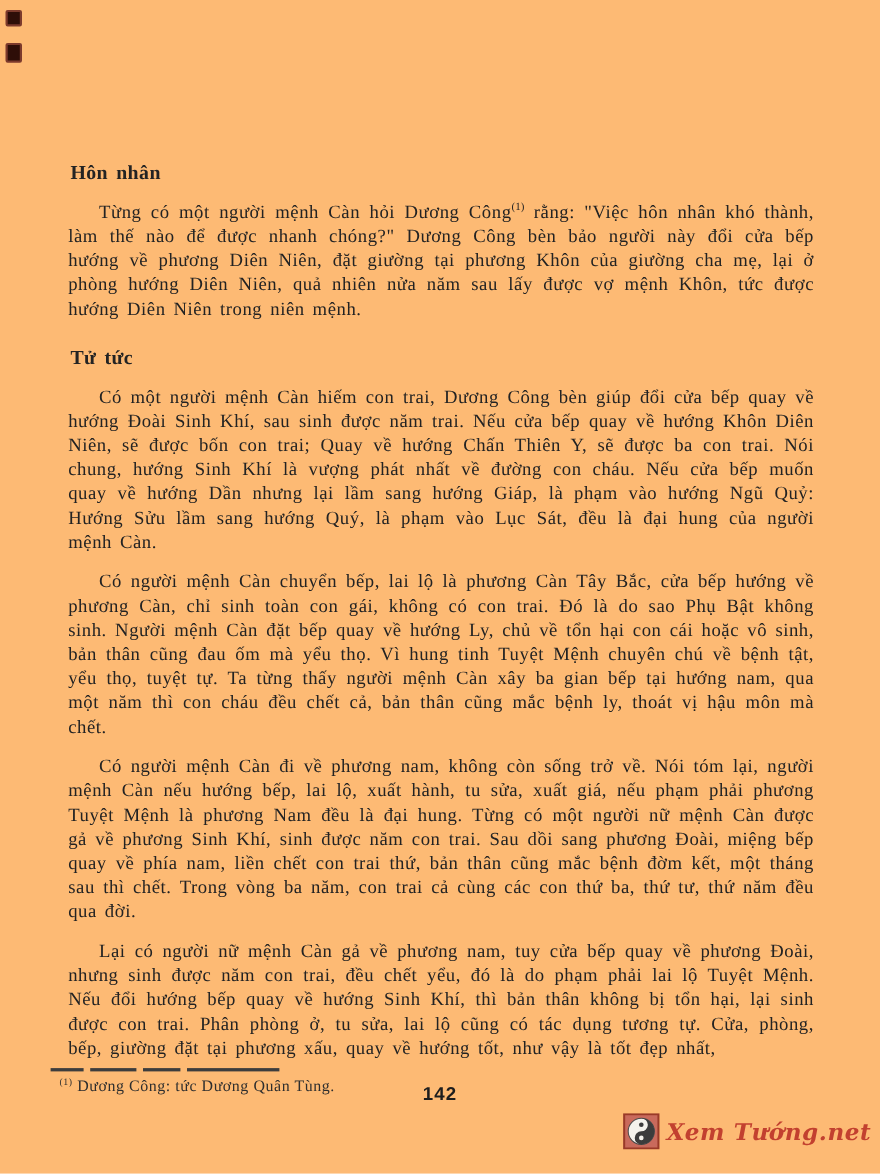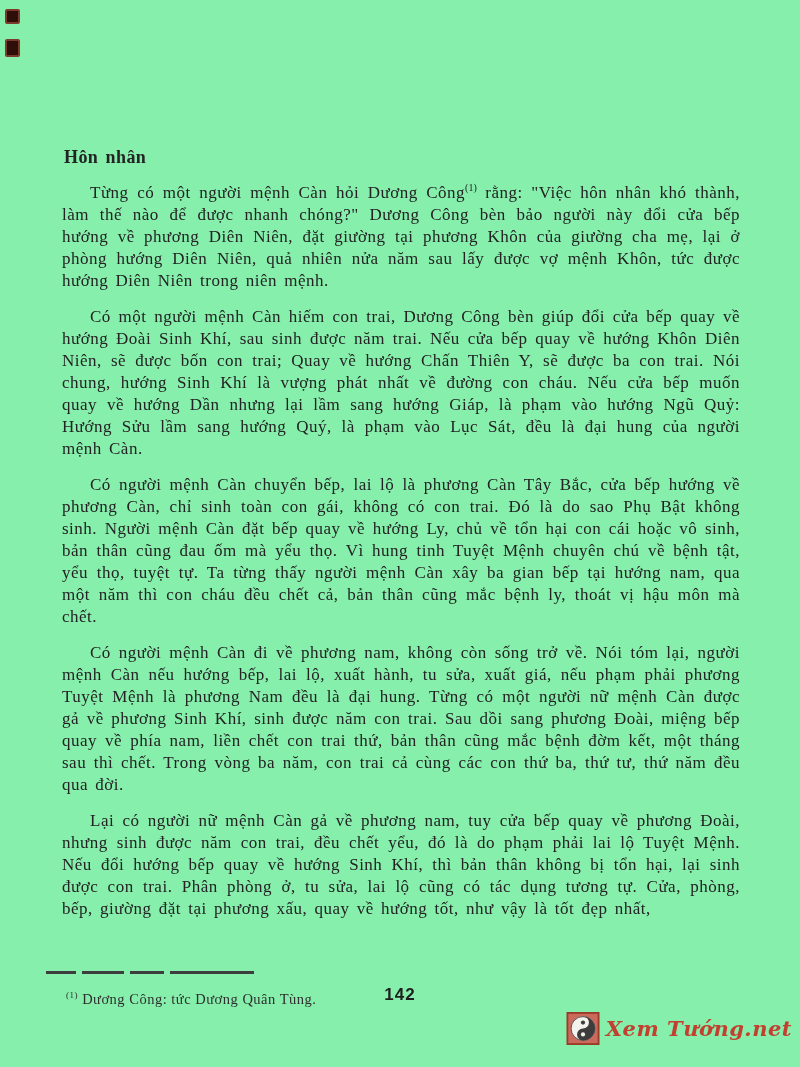--- a/index.html
+++ b/index.html
@@ -1,20 +1,20 @@
 <!DOCTYPE html>
 <html><head>
 <meta charset="utf-8">
 <style>
   html, body { margin: 0; padding: 0; background: #ffffff; }
   .page {
     position: relative;
     width: 800px;
     height: 1067px;
-    background: #86efac;
+    background: #fdba74;
     overflow: hidden;
     font-family: "Liberation Serif", "DejaVu Serif", serif;
     color: #232323;
   }
 
   
   .scan-mark {
     position: absolute;
     box-sizing: border-box;
     background: #2e0e08;
@@ -70,21 +70,21 @@
     background: #3d3d3d;
   }
   .fn-sep i:nth-child(1) { width: 30px; }
   .fn-sep i:nth-child(2) { width: 42px; }
   .fn-sep i:nth-child(3) { width: 34px; }
   .fn-sep i:nth-child(4) { width: 84px; }
   .footnote {
     position: absolute;
     left: 54px;
     top: 978px;
-    margin: 12px;
+    margin: 0;
     font-size: 14.5px;
     letter-spacing: 0.5px;
     color: #2e2e2e;
   }
   .footnote sup { font-size: 9px; }
 
   
   .page-number {
     position: absolute;
     left: 0;
@@ -123,20 +123,21 @@
 
 <div class="page">
 
   <div class="scan-mark scan-mark-a"></div>
   <div class="scan-mark scan-mark-b"></div>
 
   <main class="content">
     <h2 class="heading">Hôn nhân</h2>
     <p class="para"><span>Từng có một người mệnh Càn hỏi Dương Công</span><sup class="fn-ref">(1)</sup><span> rằng: "Việc hôn nhân khó thành, làm thế nào để được nhanh chóng?" Dương Công bèn bảo người này đổi cửa bếp hướng về phương Diên Niên, đặt giường tại phương Khôn của giường cha mẹ, lại ở phòng hướng Diên Niên, quả nhiên nửa năm sau lấy được vợ mệnh Khôn, tức được hướng Diên Niên trong niên mệnh.</span></p>
 
+    <h2 class="heading">Tử tức</h2>
     <p class="para">Có một người mệnh Càn hiếm con trai, Dương Công bèn giúp đổi cửa bếp quay về hướng Đoài Sinh Khí, sau sinh được năm trai. Nếu cửa bếp quay về hướng Khôn Diên Niên, sẽ được bốn con trai; Quay về hướng Chấn Thiên Y, sẽ được ba con trai. Nói chung, hướng Sinh Khí là vượng phát nhất về đường con cháu. Nếu cửa bếp muốn quay về hướng Dần nhưng lại lầm sang hướng Giáp, là phạm vào hướng Ngũ Quỷ: Hướng Sửu lầm sang hướng Quý, là phạm vào Lục Sát, đều là đại hung của người mệnh Càn.</p>
     <p class="para">Có người mệnh Càn chuyển bếp, lai lộ là phương Càn Tây Bắc, cửa bếp hướng về phương Càn, chỉ sinh toàn con gái, không có con trai. Đó là do sao Phụ Bật không sinh. Người mệnh Càn đặt bếp quay về hướng Ly, chủ về tổn hại con cái hoặc vô sinh, bản thân cũng đau ốm mà yểu thọ. Vì hung tinh Tuyệt Mệnh chuyên chú về bệnh tật, yểu thọ, tuyệt tự. Ta từng thấy người mệnh Càn xây ba gian bếp tại hướng nam, qua một năm thì con cháu đều chết cả, bản thân cũng mắc bệnh ly, thoát vị hậu môn mà chết.</p>
     <p class="para">Có người mệnh Càn đi về phương nam, không còn sống trở về. Nói tóm lại, người mệnh Càn nếu hướng bếp, lai lộ, xuất hành, tu sửa, xuất giá, nếu phạm phải phương Tuyệt Mệnh là phương Nam đều là đại hung. Từng có một người nữ mệnh Càn được gả về phương Sinh Khí, sinh được năm con trai. Sau dồi sang phương Đoài, miệng bếp quay về phía nam, liền chết con trai thứ, bản thân cũng mắc bệnh đờm kết, một tháng sau thì chết. Trong vòng ba năm, con trai cả cùng các con thứ ba, thứ tư, thứ năm đều qua đời.</p>
     <p class="para">Lại có người nữ mệnh Càn gả về phương nam, tuy cửa bếp quay về phương Đoài, nhưng sinh được năm con trai, đều chết yểu, đó là do phạm phải lai lộ Tuyệt Mệnh. Nếu đổi hướng bếp quay về hướng Sinh Khí, thì bản thân không bị tổn hại, lại sinh được con trai. Phân phòng ở, tu sửa, lai lộ cũng có tác dụng tương tự. Cửa, phòng, bếp, giường đặt tại phương xấu, quay về hướng tốt, như vậy là tốt đẹp nhất,</p>
   </main>
 
   <div class="fn-sep">
       <i></i>
       <i></i>
       <i></i>

